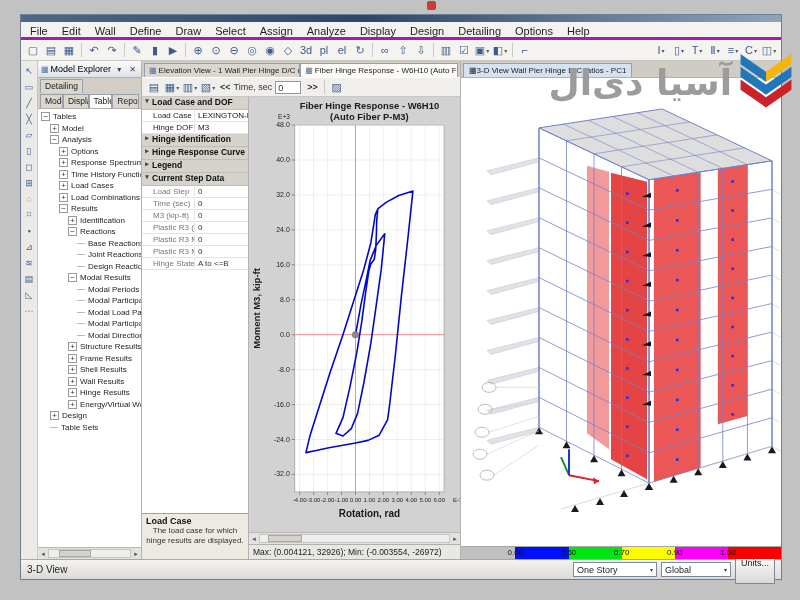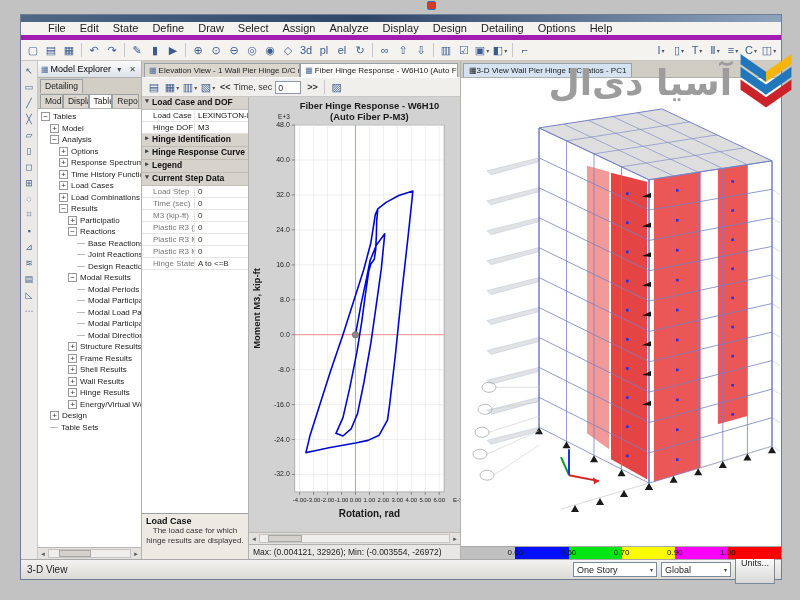--- a/index.html
+++ b/index.html
@@ -2,22 +2,22 @@
 <html><head>
 <meta charset="utf-8">
 <style>
   html,body{margin:0;padding:0;width:800px;height:600px;overflow:hidden;
     font-family:"Liberation Sans",sans-serif;background:#c2c2c2;}
   *{box-sizing:border-box;}
   .desktop{position:relative;width:800px;height:600px;background:#c2c2c2;}
   .window{position:absolute;left:20px;top:14px;right:18px;bottom:20px;
     background:#f0efec;border:1px solid #6f7f93;display:flex;flex-direction:column;}
   .titlebar{height:7px;background:linear-gradient(90deg,#4f6886,#2e4668 45%,#8fa3bd);}
-  .menubar{height:18px;display:flex;align-items:flex-start;background:#f4f3f0;
-    border-bottom:5px solid #a21caf;font-size:11px;color:#222;padding-left:20px;}
+  .menubar{height:18px;display:flex;align-items:flex-end;background:#f4f3f0;
+    border-bottom:3px solid #a21caf;font-size:11px;color:#222;padding-left:2px;}
   .menu-item{padding:0 7px;cursor:default;}
   .toolbar{height:21px;display:flex;align-items:center;background:#f4f3f0;
     border-bottom:1px solid #c9c7c3;padding:0 3px;overflow:hidden;}
   .tbtn{width:18px;height:17px;display:flex;align-items:center;justify-content:center;
     font-size:11px;color:#3c5b8e;flex:0 0 auto;}
   .tbtn .dropc{font-size:6px;color:#555;margin-left:1px;}
   .tsep{width:1px;height:14px;background:#c8c8c8;margin:0 3px;flex:0 0 auto;}
   .tspring{flex:1;}
   .main{flex:1;display:flex;min-height:0;}
   .side-toolbar{width:17px;background:#eceae6;border-right:1px solid #c9c7c3;
@@ -111,21 +111,21 @@
 <body>
 
 <div class="desktop">
   <div class="title-dot"></div>
 
   <div class="window">
     <div class="titlebar"></div>
     <div class="menubar" id="menubar">
         <div class="menu-item">File</div>
         <div class="menu-item">Edit</div>
-        <div class="menu-item">State</div>
+        <div class="menu-item">Wall</div>
         <div class="menu-item">Define</div>
         <div class="menu-item">Draw</div>
         <div class="menu-item">Select</div>
         <div class="menu-item">Assign</div>
         <div class="menu-item">Analyze</div>
         <div class="menu-item">Display</div>
         <div class="menu-item">Design</div>
         <div class="menu-item">Detailing</div>
         <div class="menu-item">Options</div>
         <div class="menu-item">Help</div>
@@ -241,21 +241,21 @@
             <div class="tree-row" style="padding-left: 21px;">
               <span class="exp">+</span>
               <span class="tlabel">Load Combinations</span>
             </div>
             <div class="tree-row" style="padding-left: 21px;">
               <span class="exp">−</span>
               <span class="tlabel">Results</span>
             </div>
             <div class="tree-row" style="padding-left: 30px;">
               <span class="exp">+</span>
-              <span class="tlabel">Participatio</span>
+              <span class="tlabel">Identification</span>
             </div>
             <div class="tree-row" style="padding-left: 30px;">
               <span class="exp">−</span>
               <span class="tlabel">Reactions</span>
             </div>
             <div class="tree-row" style="padding-left: 39px;">
               <span class="leafdash"></span>
               <span class="tlabel">Base Reactions</span>
             </div>
             <div class="tree-row" style="padding-left: 39px;">

